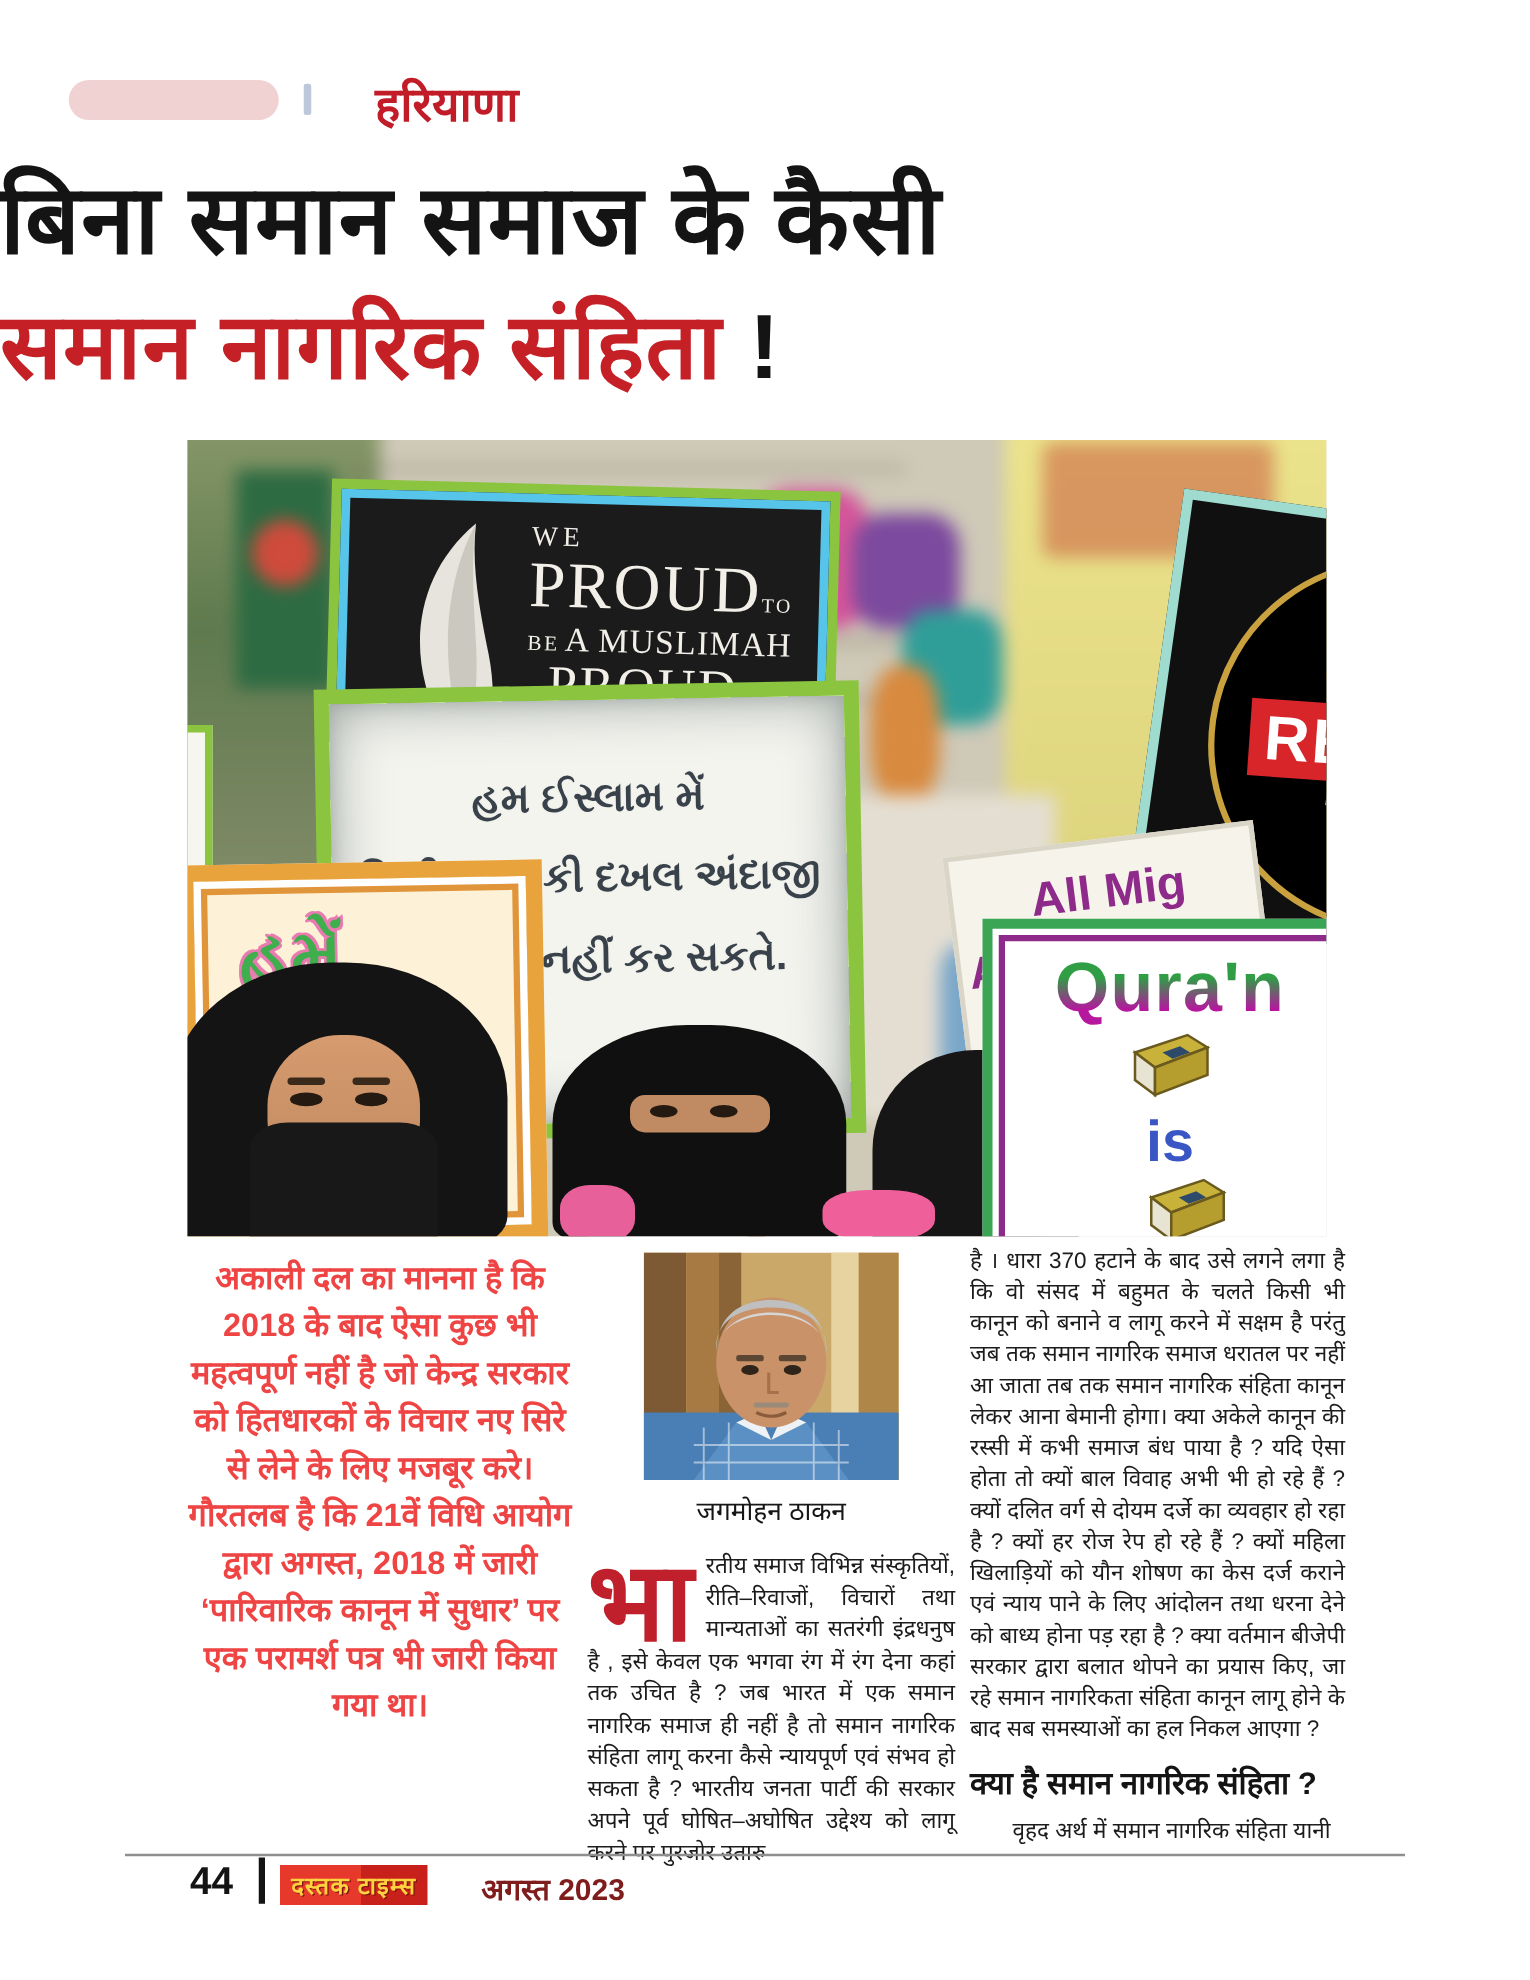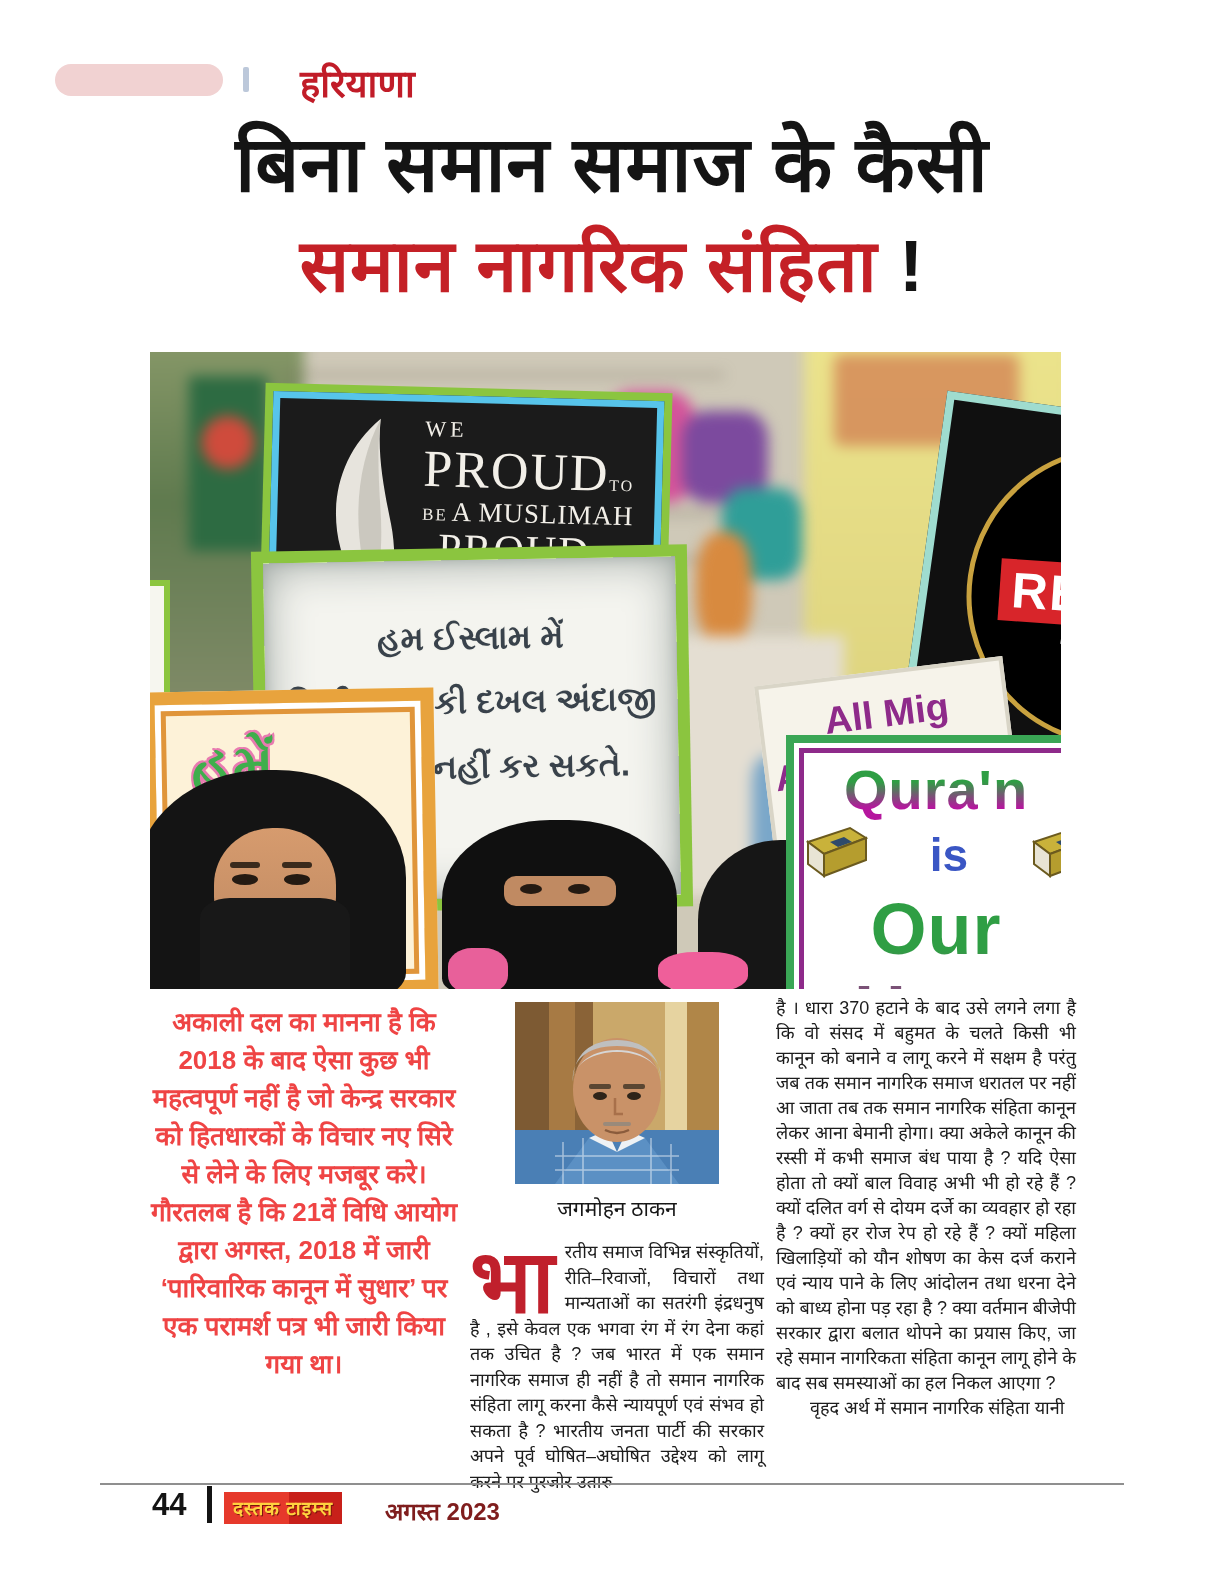--- a/index.html
+++ b/index.html
@@ -8,21 +8,21 @@
 
   
   .pill { position:absolute; left:55px; top:64px; width:168px; height:32px;
     border-radius:16px; background:#f1d2d2; }
   .tick { position:absolute; left:243px; top:67px; width:6px; height:25px;
     background:#bcc8da; border-radius:2px; }
   .section-label { position:absolute; left:300px; top:56px; font-size:38px;
     font-weight:bold; color:#c11c28; }
 
   
-  .headline { position:absolute; left:0; top:116px; width:100%; text-align:center; }
+  .headline { position:absolute; left:0; top:128px; width:100%; }
   .h-l1 { font-size:77px; font-weight:800; color:#141414; letter-spacing:1px; line-height:1.25; }
   .h-l2 { font-size:73px; font-weight:800; color:#c42026; letter-spacing:1px; line-height:1.25; margin-top:8px; }
   .h-bang { color:#141414; }
 
   
   .photo { position:absolute; left:150px; top:352px; width:911px; height:637px;
     overflow:hidden; background:#cfc9b8; }
   .photo-bg { position:absolute; inset:-16px; filter:blur(7px); }
   .pb { position:absolute; }
   .b1 { left:-10px; top:-10px; width:180px; height:440px;
@@ -139,21 +139,21 @@
   .sign-quran { position:absolute; left:636px; top:383px; width:300px; height:275px;
     background:#ffffff; border:8px solid #3aa655;
     box-shadow:inset 0 0 0 5px #fff, inset 0 0 0 10px #8e2a8a; overflow:hidden; }
   .grad { font-weight:700;
     background:linear-gradient(180deg,#2f9e44 0%,#2f9e44 38%,#b5179e 78%);
     -webkit-background-clip:text; background-clip:text; color:transparent; }
   @supports not ((-webkit-background-clip:text) or (background-clip:text)) {
     .grad { color:#8e2a8a; background:none; } }
   .q-top { text-align:center; font-size:56px; margin-top:14px; letter-spacing:1px; }
   .q-row { display:flex; align-items:center; justify-content:space-between;
-    padding:0 6px; margin-top:2px; }
+    padding:0 6px; margin-top:2px;flex-direction:column; }
   .q-is { font-size:46px; font-weight:900; color:#3a56c4; }
   .q-bottom { text-align:center; font-size:72px; margin-top:2px; letter-spacing:1px; }
 
   
   .pullquote { position:absolute; left:150px; top:1004px; width:308px;
     font-size:26px; font-weight:bold; color:#ef4444; text-align:center; line-height:1.46; }
 
   .col2 { position:absolute; left:470px; top:1002px; width:294px; }
   .author-fig { width:204px; height:182px; margin:0 auto; display:block; }
   .author-cap { text-align:center; font-size:21px; color:#161616; margin-top:10px; }
@@ -335,20 +335,21 @@
     <path d="M100 96 L100 112 L108 112" stroke="#a8704a" stroke-width="2.5" fill="none"></path>
     <rect x="88" y="120" width="28" height="4" rx="2" fill="#9a8a7a"></rect>
     <path d="M90 128 Q102 134 114 128" stroke="#8a5c3c" stroke-width="2.5" fill="none"></path>
   </svg>
   <div class="author-cap">जगमोहन ठाकन</div>
   <p><span class="dropcap">भा</span><span>रतीय समाज विभिन्न संस्कृतियों, रीति–रिवाजों, विचारों तथा मान्यताओं का सतरंगी इंद्रधनुष है , इसे केवल एक भगवा रंग में रंग देना कहां तक उचित है ? जब भारत में एक समान नागरिक समाज ही नहीं है तो समान नागरिक संहिता लागू करना कैसे न्यायपूर्ण एवं संभव हो सकता है ? भारतीय जनता पार्टी की सरकार अपने पूर्व घोषित–अघोषित उद्देश्य को लागू करने पर पुरजोर उतारु</span></p>
 </div>
 
 <div class="col3">
   <p>है । धारा 370 हटाने के बाद उसे लगने लगा है कि वो संसद में बहुमत के चलते किसी भी कानून को बनाने व लागू करने में सक्षम है परंतु जब तक समान नागरिक समाज धरातल पर नहीं आ जाता तब तक समान नागरिक संहिता कानून लेकर आना बेमानी होगा। क्या अकेले कानून की रस्सी में कभी समाज बंध पाया है ? यदि ऐसा होता तो क्यों बाल विवाह अभी भी हो रहे हैं ? क्यों दलित वर्ग से दोयम दर्जे का व्यवहार हो रहा है ? क्यों हर रोज रेप हो रहे हैं ? क्यों महिला खिलाड़ियों को यौन शोषण का केस दर्ज कराने एवं न्याय पाने के लिए आंदोलन तथा धरना देने को बाध्य होना पड़ रहा है ? क्या वर्तमान बीजेपी सरकार द्वारा बलात थोपने का प्रयास किए, जा रहे समान नागरिकता संहिता कानून लागू होने के बाद सब समस्याओं का हल निकल आएगा ?</p>
+  <h2>क्या है समान नागरिक संहिता ?</h2>
   <p class="last">वृहद अर्थ में समान नागरिक संहिता यानी</p>
 </div>
 
 <div class="rule"></div>
 <div class="pgnum">44</div>
 <div class="pgbar"></div>
 <div class="maglogo">दस्तक टाइम्स</div>
 <div class="issue">अगस्त 2023</div>
 
 </body></html>

